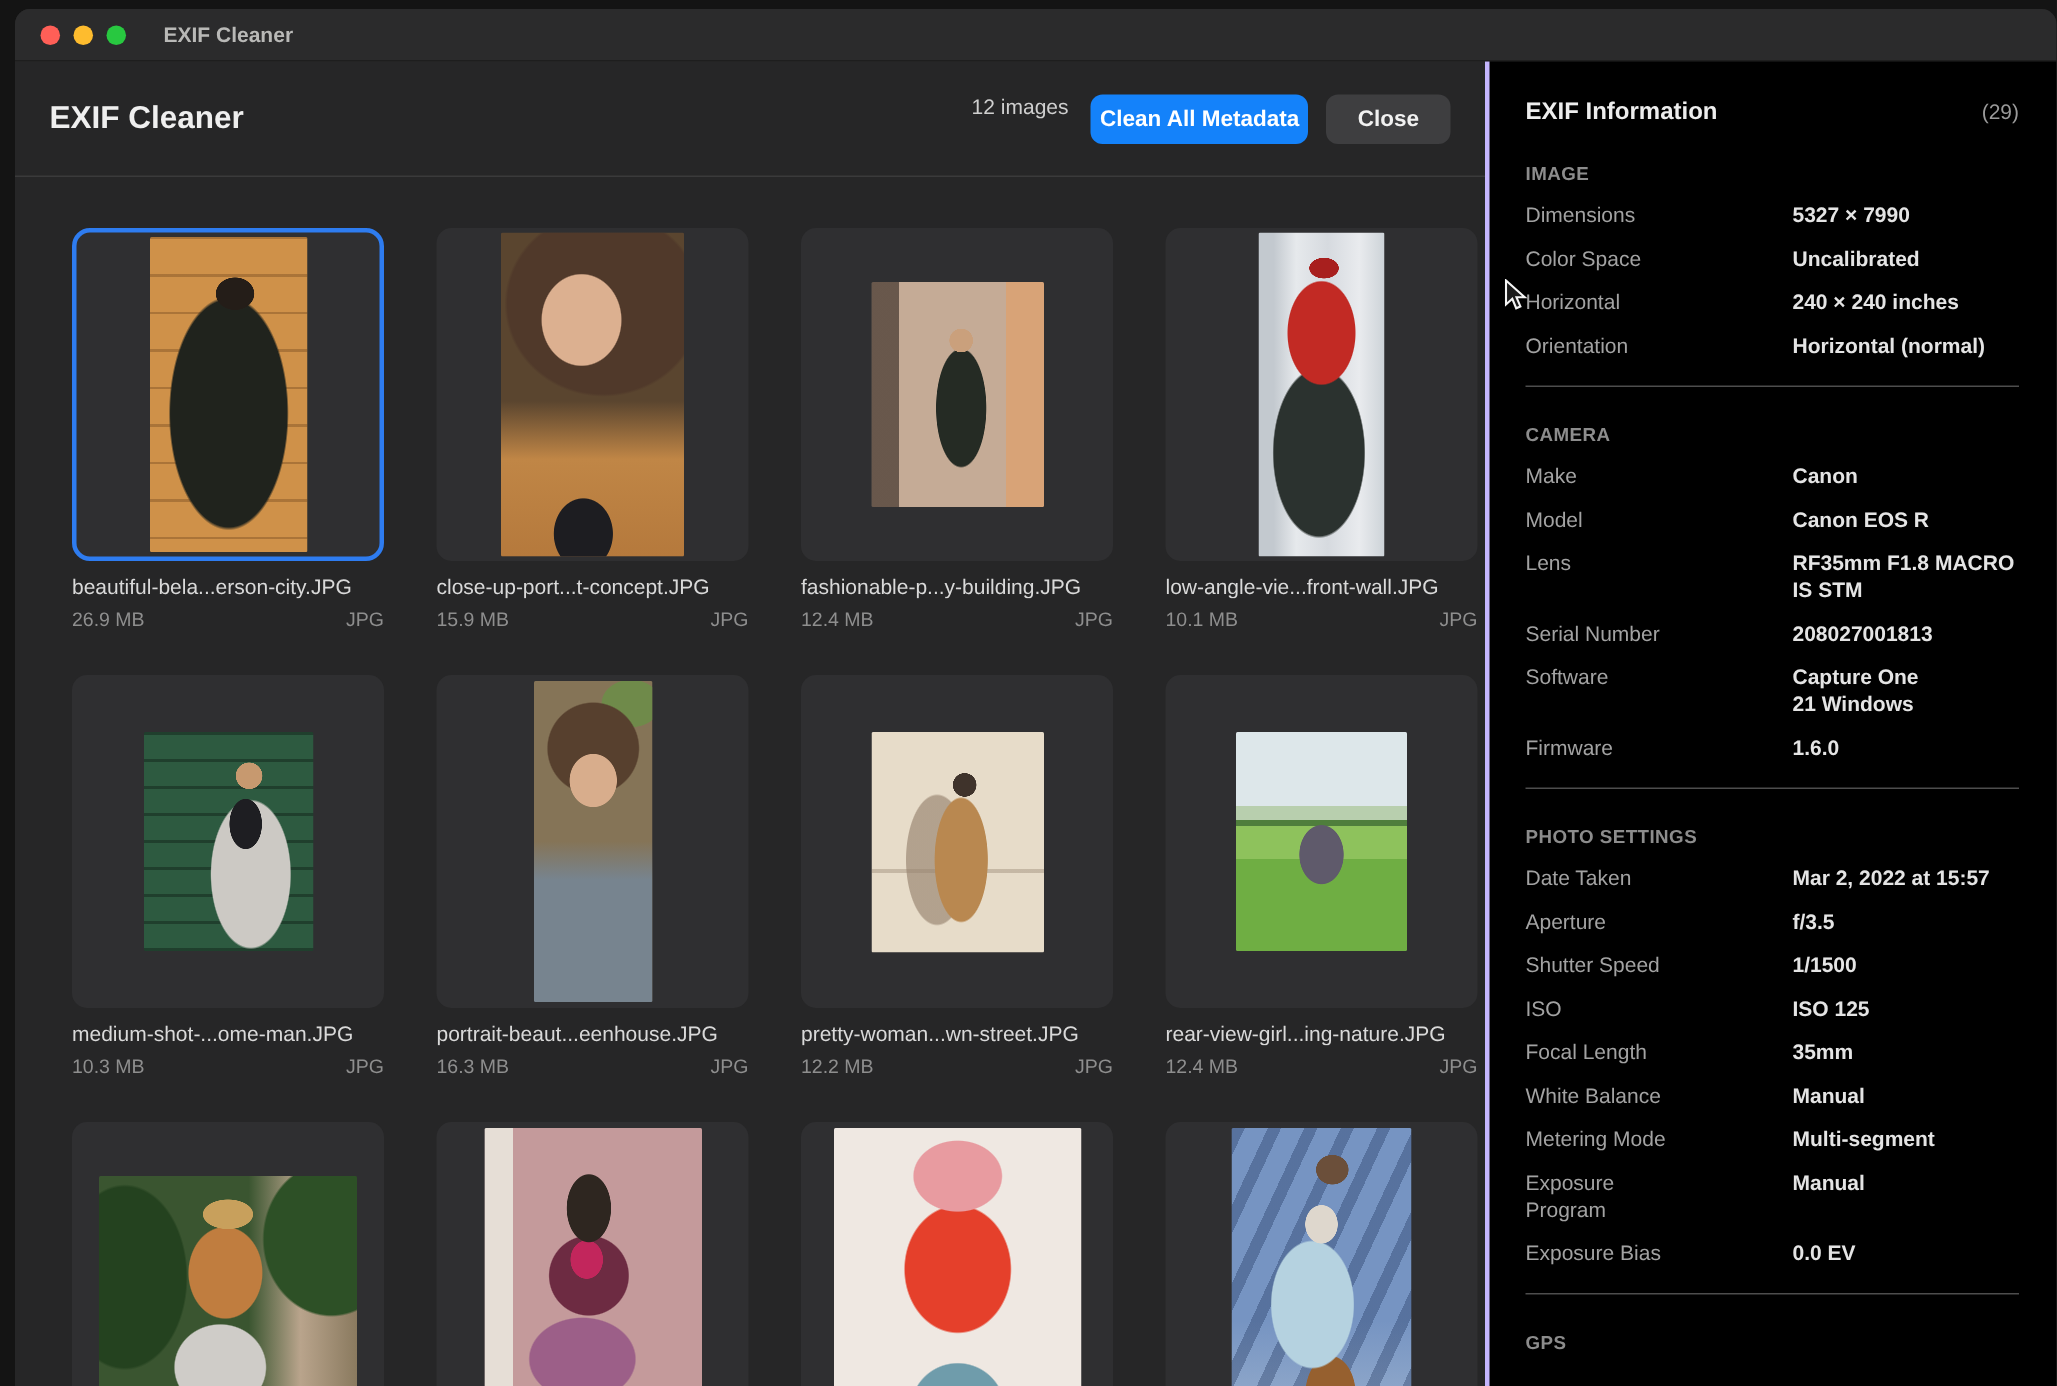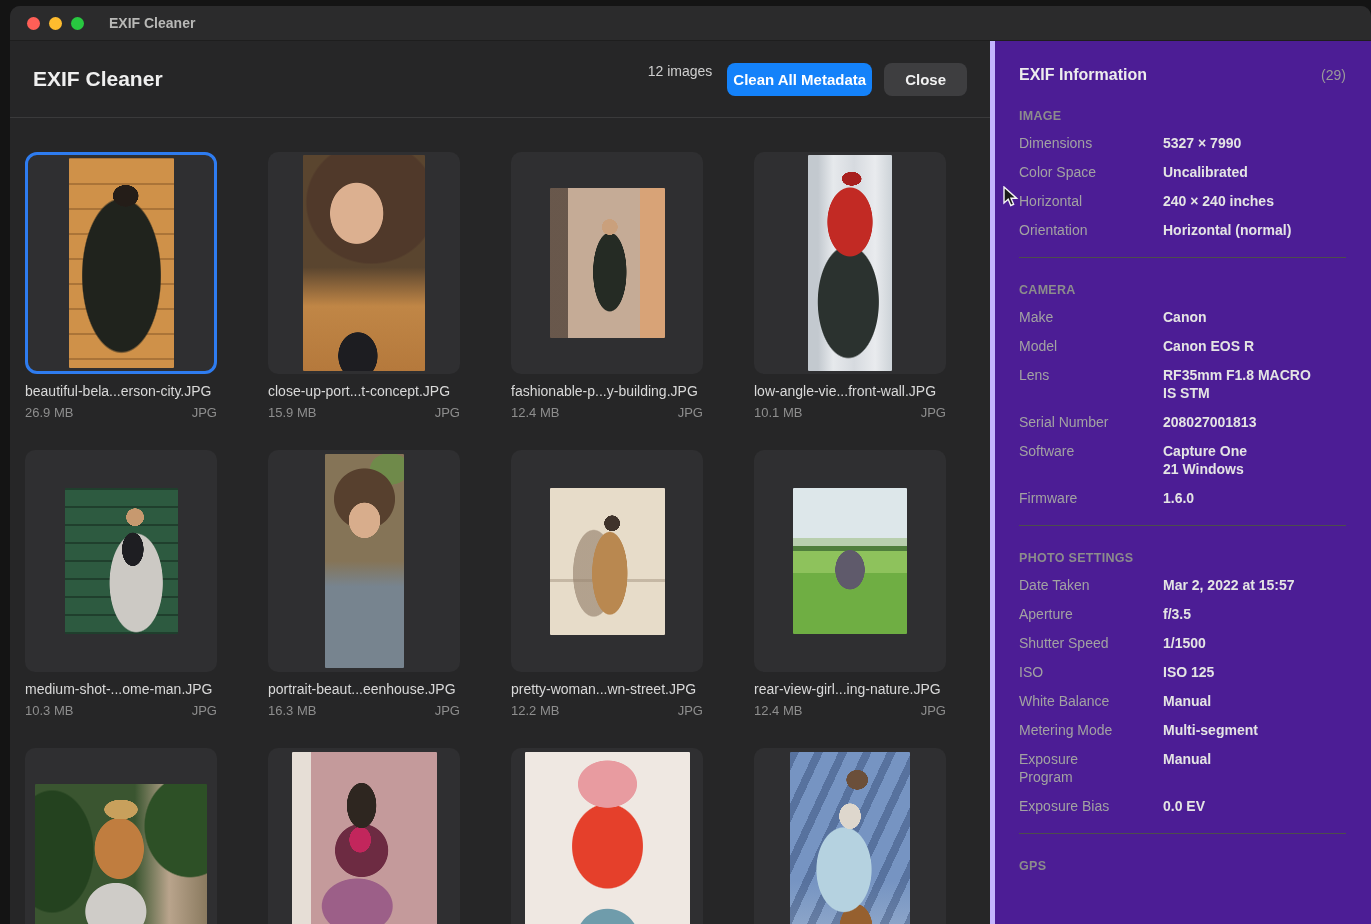--- a/index.html
+++ b/index.html
@@ -31,21 +31,21 @@
   .hdr-right { margin-left:auto; display:flex; align-items:flex-start; }
   .img-count { font-size:14px; color:#cfcfcf; margin-right:15px; }
   .btn { border:none; border-radius:8px; font-size:15px; font-weight:bold;
     padding:8px 6px; cursor:pointer; font-family:inherit; }
   .btn.blue { background:#1482fa; color:#ffffff; margin-right:12px; }
   .btn.gray { background:#3e3e40; color:#f1f1f1; padding:8px 21px; }
 
   
   .gridwrap { padding:34px 0 0 15px; overflow:hidden; flex:1; }
   .grid { display:grid; grid-template-columns:repeat(4,218px); column-gap:25px; row-gap:30px; }
-  .cell { width:192px; }
+  .cell { width:208px;margin-left:23px; }
   .thumb { height:222px; background:#2f2f31; border-radius:10px;
     display:flex; align-items:center; justify-content:center; overflow:hidden; }
   .thumb.selected { border:3px solid #2e7cf0; border-radius:12px; }
   .fname { margin-top:9px; font-size:14px; color:#d9d9d9; white-space:nowrap; overflow:hidden; }
   .sub { display:flex; justify-content:space-between; margin-top:6px;
     font-size:13px; color:#8e8e8e; }
 
   
   .photo { border-radius:1px; }
   .p1 { width:105px; height:210px; background:
@@ -113,28 +113,28 @@
     #efe8e2; }
   .p12 { width:120px; height:214px; background:
     radial-gradient(11px 10px at 56% 13%, #6b4f3a 97%, transparent 100%),
     radial-gradient(11px 13px at 50% 30%, #ded7cd 97%, transparent 100%),
     radial-gradient(28px 43px at 45% 55%, #b5d2e0 97%, transparent 100%),
     radial-gradient(17px 26px at 55% 83%, #96602f 97%, transparent 100%),
     repeating-linear-gradient(115deg, rgba(16,35,75,.3) 0 8px, rgba(0,0,0,0) 8px 22px),
     linear-gradient(180deg, #7694c2 0 60%, #9fb4cf 100%); }
 
   
-  .sidebar { flex:0 0 381px; width:381px; background:#4c1d95;
-    border-left:5px solid #c4b5fd; padding:25px 25px 0 24px; overflow:hidden; }
+  .sidebar { flex:0 0 381px; width:381px; background:#000000;
+    border-left:3px solid #c4b5fd; padding:25px 25px 0 24px; overflow:hidden; }
   .sb-titlerow { display:flex; align-items:baseline; }
   .sb-title { font-size:16px; font-weight:bold; color:#ededed; }
   .sb-count { margin-left:auto; font-size:14px; color:#9a9a9a; }
   .section { margin-top:25px; }
   .sec-head { font-size:12.5px; font-weight:bold; color:#8c8c8c; letter-spacing:.3px; }
-  .irow { display:flex; margin-top:11px; }
+  .irow { display:flex; margin-top:11px;gap:34px; }
   .ilabel { flex:0 0 144px; padding-right:26px; font-size:14px; line-height:18px;
     color:#a2a2a2; white-space:pre-line; }
   .ivalue { flex:1; font-size:14px; line-height:18px; font-weight:600;
     color:#e4e4e4; white-space:pre-line; }
   .sb-div { border:none; border-top:1px solid #4d4d4d; margin:18px 0 2px; }
 
   
   .cursor { position:absolute; left:1003px; top:186px; z-index:50; }
 </style>
 </head>
@@ -372,20 +372,24 @@
           </div>
         <div class="irow">
             <span class="ilabel">Shutter Speed</span>
             <span class="ivalue">1/1500</span>
           </div>
         <div class="irow">
             <span class="ilabel">ISO</span>
             <span class="ivalue">ISO 125</span>
           </div>
         <div class="irow">
+            <span class="ilabel">Focal Length</span>
+            <span class="ivalue">35mm</span>
+          </div>
+        <div class="irow">
             <span class="ilabel">White Balance</span>
             <span class="ivalue">Manual</span>
           </div>
         <div class="irow">
             <span class="ilabel">Metering Mode</span>
             <span class="ivalue">Multi-segment</span>
           </div>
         <div class="irow">
             <span class="ilabel">Exposure
 Program</span>

